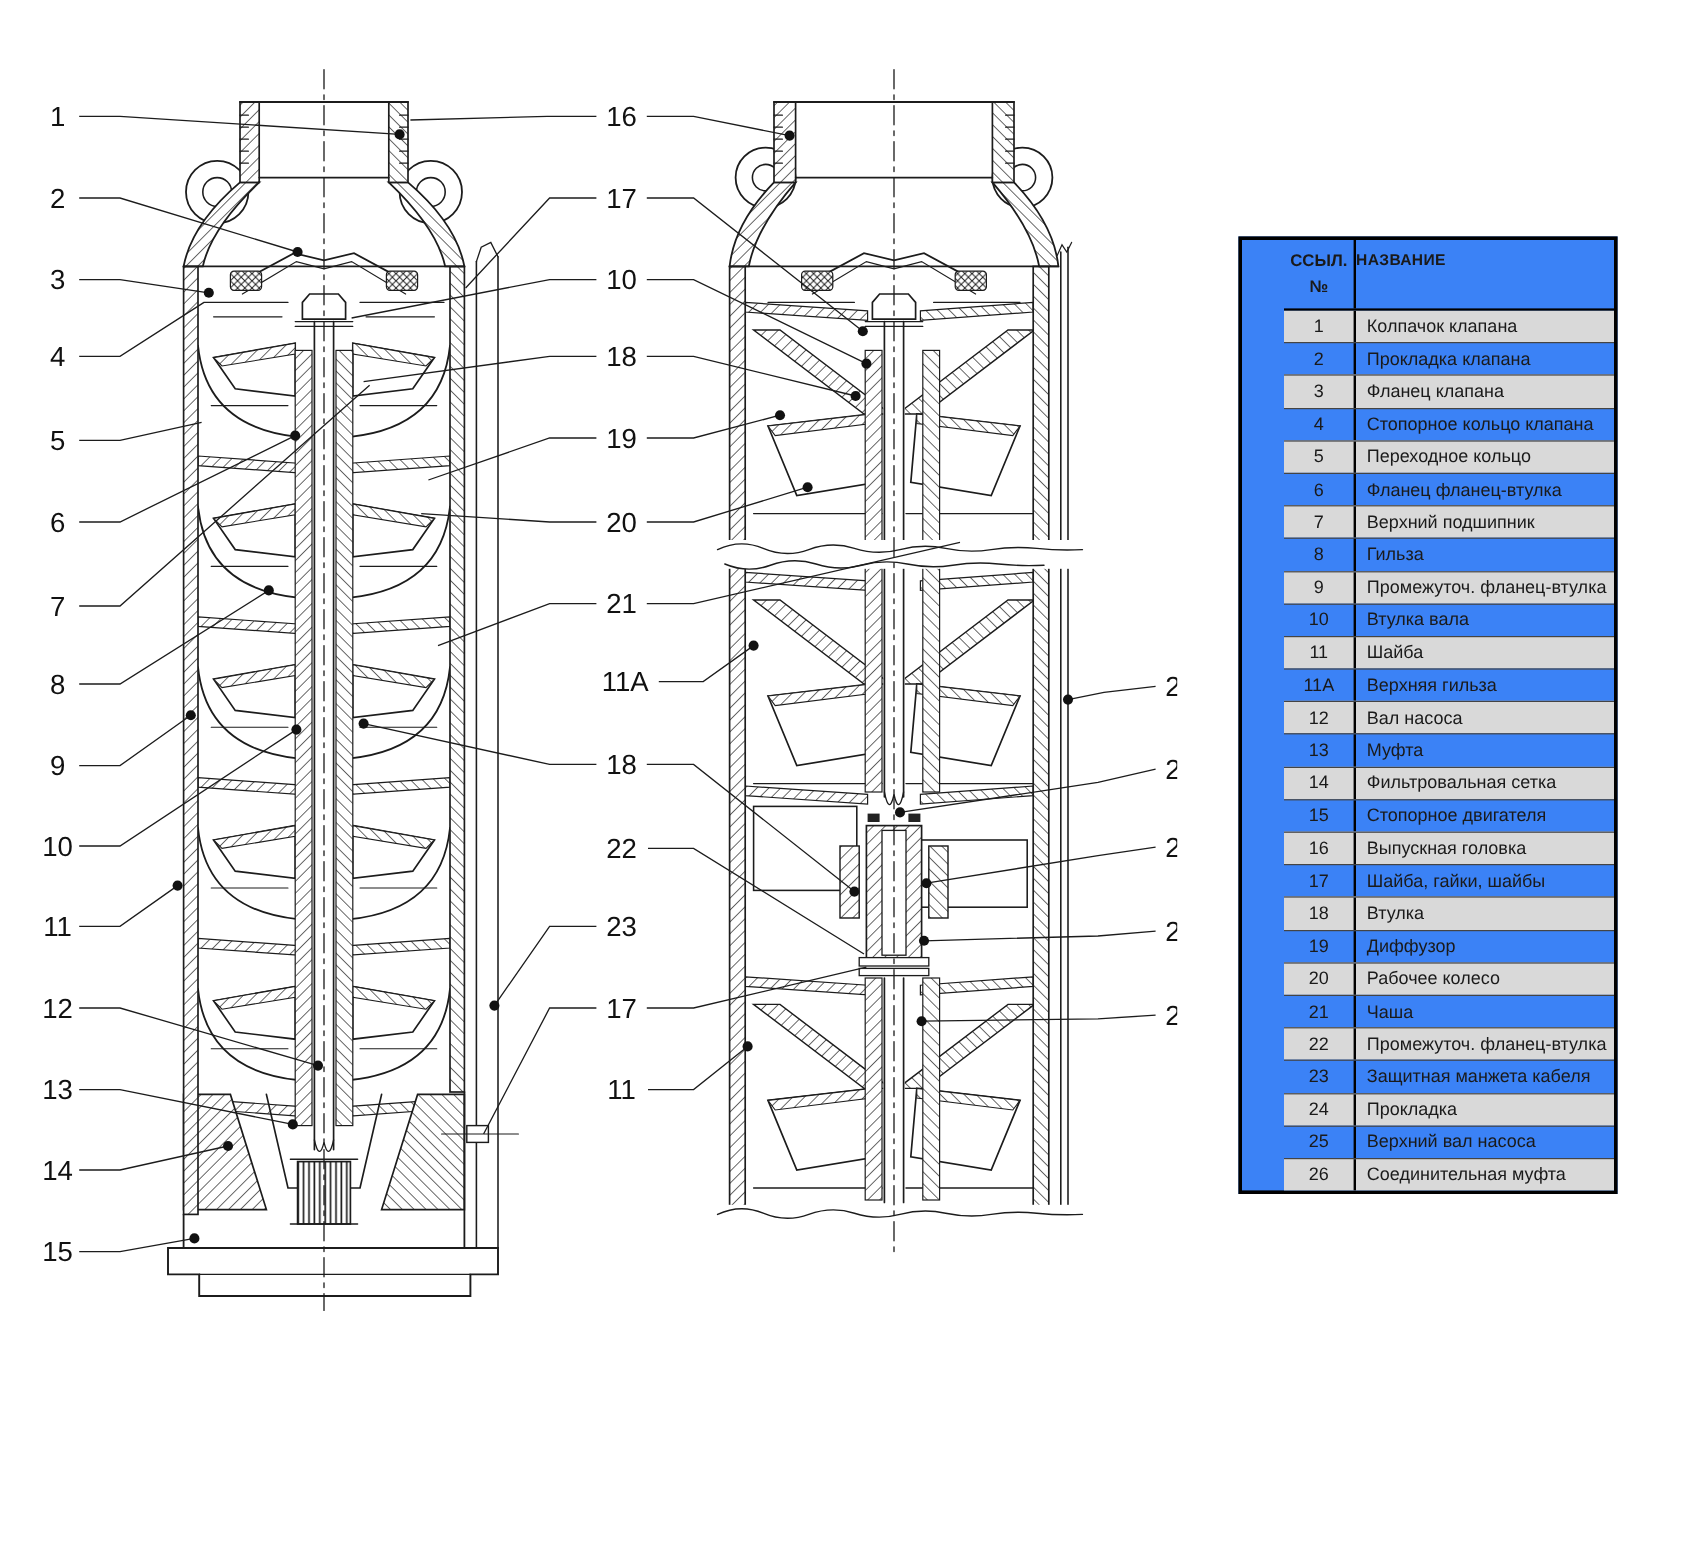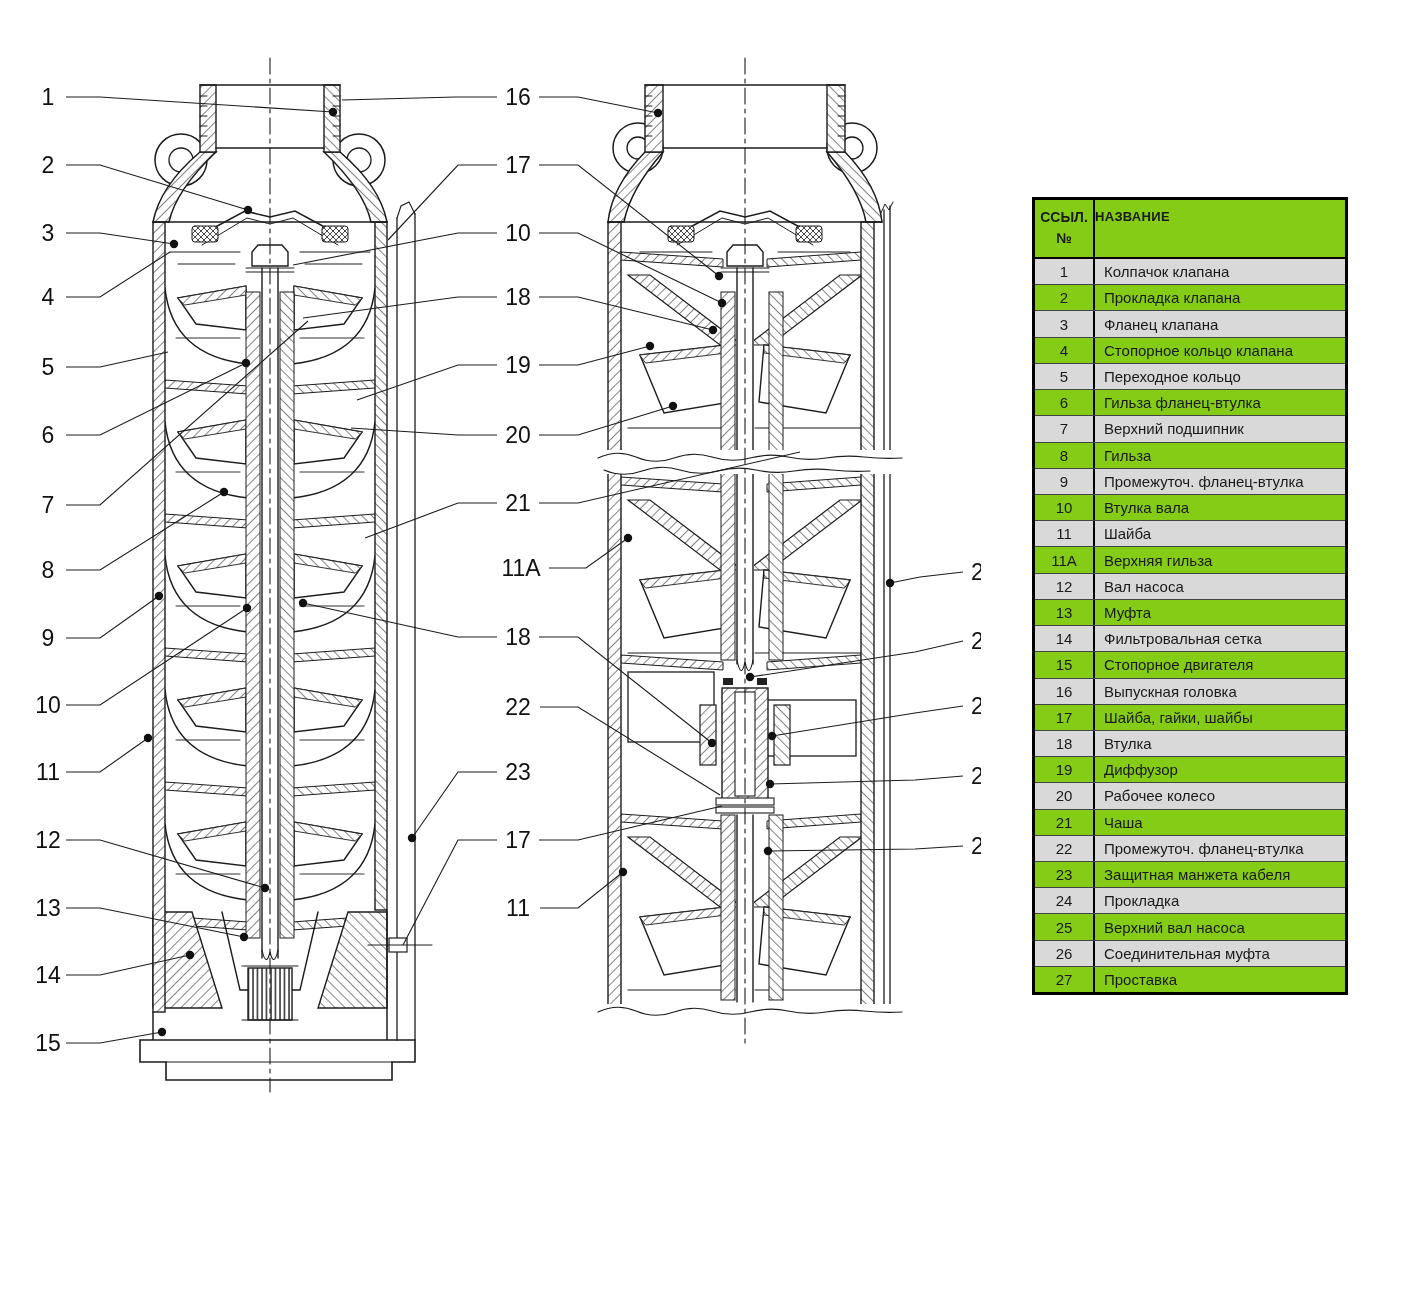--- a/index.html
+++ b/index.html
@@ -2,21 +2,21 @@
 <html><head>
 <meta charset="utf-8">
 <style>
   html,body{margin:0;padding:0;background:#fff;}
   #page{position:relative;width:1408px;height:1304px;background:#fff;overflow:hidden;
         font-family:"Liberation Sans",sans-serif;color:#1a1a1a;}
   svg text{font-family:"Liberation Sans",sans-serif;fill:#111;}
   .callout{font-size:23px;}
   
   #parts-table{position:absolute;left:1032px;top:197px;width:316px;height:798px;
-    border:3px solid #000;box-sizing:border-box;display:flex;flex-direction:column;background:#84cc16;}
+    border:3px solid #000;box-sizing:border-box;display:flex;flex-direction:column;background:#3b82f6;padding-left:35px;}
   .thead{display:flex;height:57px;border-bottom:2px solid #000;flex:none;}
   .thead .c1{width:58px;flex:none;border-right:2px solid #000;display:flex;flex-direction:column;
     align-items:center;justify-content:flex-start;padding-top:7px;font-weight:bold;font-size:14px;line-height:1.5;}
   .thead .c2{flex:1;display:flex;justify-content:flex-start;padding-top:9px;font-weight:bold;font-size:13px;letter-spacing:.3px;}
   .tbody{flex:1;display:flex;flex-direction:column;}
   .trow{flex:1;display:flex;border-top:1px solid #444;align-items:stretch;font-size:15px;}
   .trow:first-child{border-top:none;}
   .trow.shade{background:#d9d9d9;}
   .trow .c1{width:58px;flex:none;border-right:2px solid #000;display:flex;align-items:center;justify-content:center;}
   .trow .c2{flex:1;display:flex;align-items:center;padding-left:9px;white-space:nowrap;overflow:hidden;}
@@ -396,21 +396,21 @@
         <div class="trow">
           <div class="c1">4</div>
           <div class="c2">Стопорное кольцо клапана</div>
         </div>
         <div class="trow shade">
           <div class="c1">5</div>
           <div class="c2">Переходное кольцо</div>
         </div>
         <div class="trow">
           <div class="c1">6</div>
-          <div class="c2">Гильза фланец-втулка</div>
+          <div class="c2">Фланец фланец-втулка</div>
         </div>
         <div class="trow shade">
           <div class="c1">7</div>
           <div class="c2">Верхний подшипник</div>
         </div>
         <div class="trow">
           <div class="c1">8</div>
           <div class="c2">Гильза</div>
         </div>
         <div class="trow shade">
@@ -482,20 +482,16 @@
           <div class="c2">Прокладка</div>
         </div>
         <div class="trow">
           <div class="c1">25</div>
           <div class="c2">Верхний вал насоса</div>
         </div>
         <div class="trow shade">
           <div class="c1">26</div>
           <div class="c2">Соединительная муфта</div>
         </div>
-        <div class="trow">
-          <div class="c1">27</div>
-          <div class="c2">Проставка</div>
-        </div>
       </div>
   </div>
 
 </div>
 
 </body></html>

